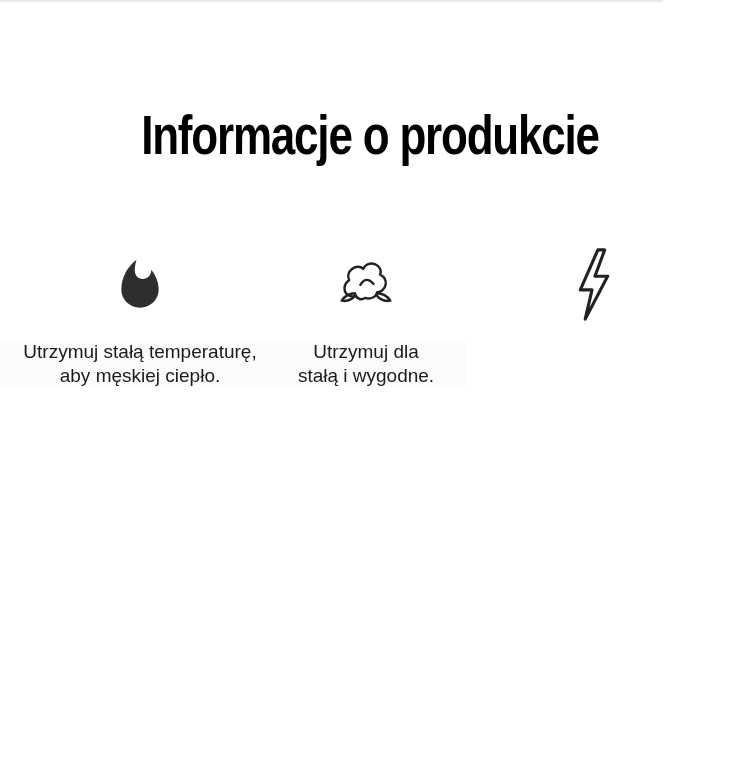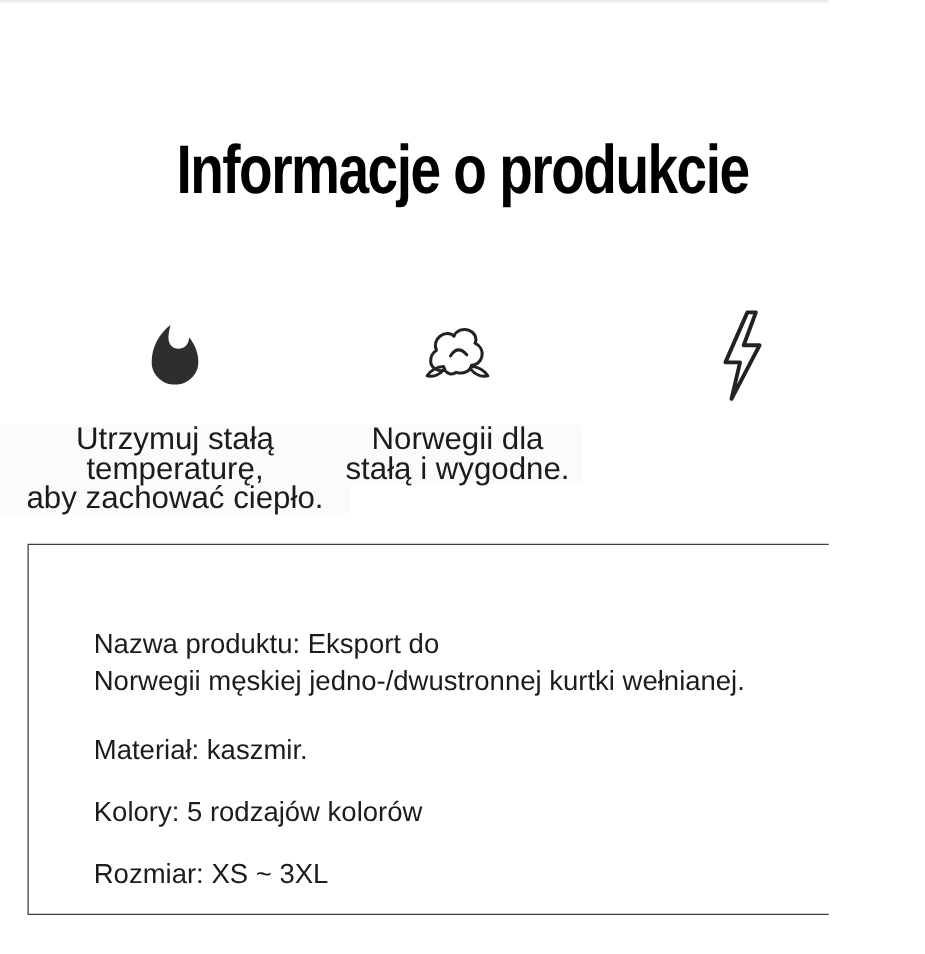--- a/index.html
+++ b/index.html
@@ -48,21 +48,21 @@
   .feature-2 { left: 266px; width: 200px; }
   .feature-3 { left: 468px; width: 250px; }
   .icon-box {
     height: 84px;
     display: flex;
     align-items: center;
     justify-content: center;
   }
   .caption {
     margin: 13px 0 0 0;
-    font-size: 25px;
+    font-size: 19px;
     line-height: 23.5px;
     color: #1b1b1b;
     background: #fbfbfb;
   }
   .caption span { display: block; }
   .product-box {
     position: absolute;
     left: 22px;
     top: 435px;
     width: 695px;
@@ -99,52 +99,43 @@
     <div class="feature feature-1">
       <div class="icon-box">
         <svg width="56" height="66" viewBox="0 0 24 24" aria-hidden="true">
           <g transform="translate(24,0) scale(-1,1)">
             <path fill="#2e2e2e" d="M13.5 1.2s.74 2.55.74 4.62c0 1.98-1.35 3.59-3.41 3.59-2.07 0-3.63-1.61-3.63-3.59l.03-.35C5.21 7.78 4 10.77 4 14.02 4 18.27 7.58 21.7 12 21.7s8-3.43 8-7.68c0-5.19-2.59-9.81-6.5-12.82z"></path>
           </g>
         </svg>
       </div>
       <p class="caption">
         <span>Utrzymuj stałą temperaturę,</span>
-        <span>aby zachować ciepło.</span>
+        <span>aby męskiej ciepło.</span>
       </p>
     </div>
 
     <div class="feature feature-2">
       <div class="icon-box">
         <svg width="60" height="56" viewBox="0 0 64 60" fill="none" stroke="#222222" stroke-width="2.6" stroke-linecap="round" stroke-linejoin="round" aria-hidden="true" style="margin-bottom:6px;">
           <path d="M21 45 C15 47 9 43 9 37 C9 33 11 30 14 28 C12 24 13 19 17 16 C21 13 26 13 29 16 C31 11 37 9 42 11 C47 13 49 18 47 22 C51 24 54 28 53 33 C52 38 48 41 44 41 C43 46 37 49 31 47 C27 50 23 48 21 45 Z"></path>
           <path d="M26 33 Q32 23 40 32"></path>
           <path d="M21 44 C17 49 11 51 6 50 C9 45 15 42 20 42 Z"></path>
           <path d="M43 44 C47 49 53 51 58 50 C55 45 49 42 44 42 Z"></path>
         </svg>
       </div>
       <p class="caption">
-        <span>Norwegii dla</span>
+        <span>Utrzymuj dla</span>
         <span>stałą i wygodne.</span>
       </p>
     </div>
 
     <div class="feature feature-3">
       <div class="icon-box">
         <svg width="48" height="78" viewBox="0 0 48 80" fill="none" stroke="#222222" stroke-width="3.2" stroke-linejoin="round" aria-hidden="true">
           <path d="M29 4 L11 45 L23 45 L16 75 L39 31 L26 31 L36 4 Z"></path>
         </svg>
       </div>
     </div>
 
   </div>
 
-  <div class="product-box">
-    <p class="name-block">
-      <span>Nazwa produktu: Eksport do</span>
-      <span>Norwegii męskiej jedno-/dwustronnej kurtki wełnianej.</span>
-    </p>
-    <p class="material">Materiał: kaszmir.</p>
-    <p class="colors">Kolory: 5 rodzajów kolorów</p>
-    <p class="size">Rozmiar: XS ~ 3XL</p>
-  </div>
 
 </div>
 
 </body></html>

